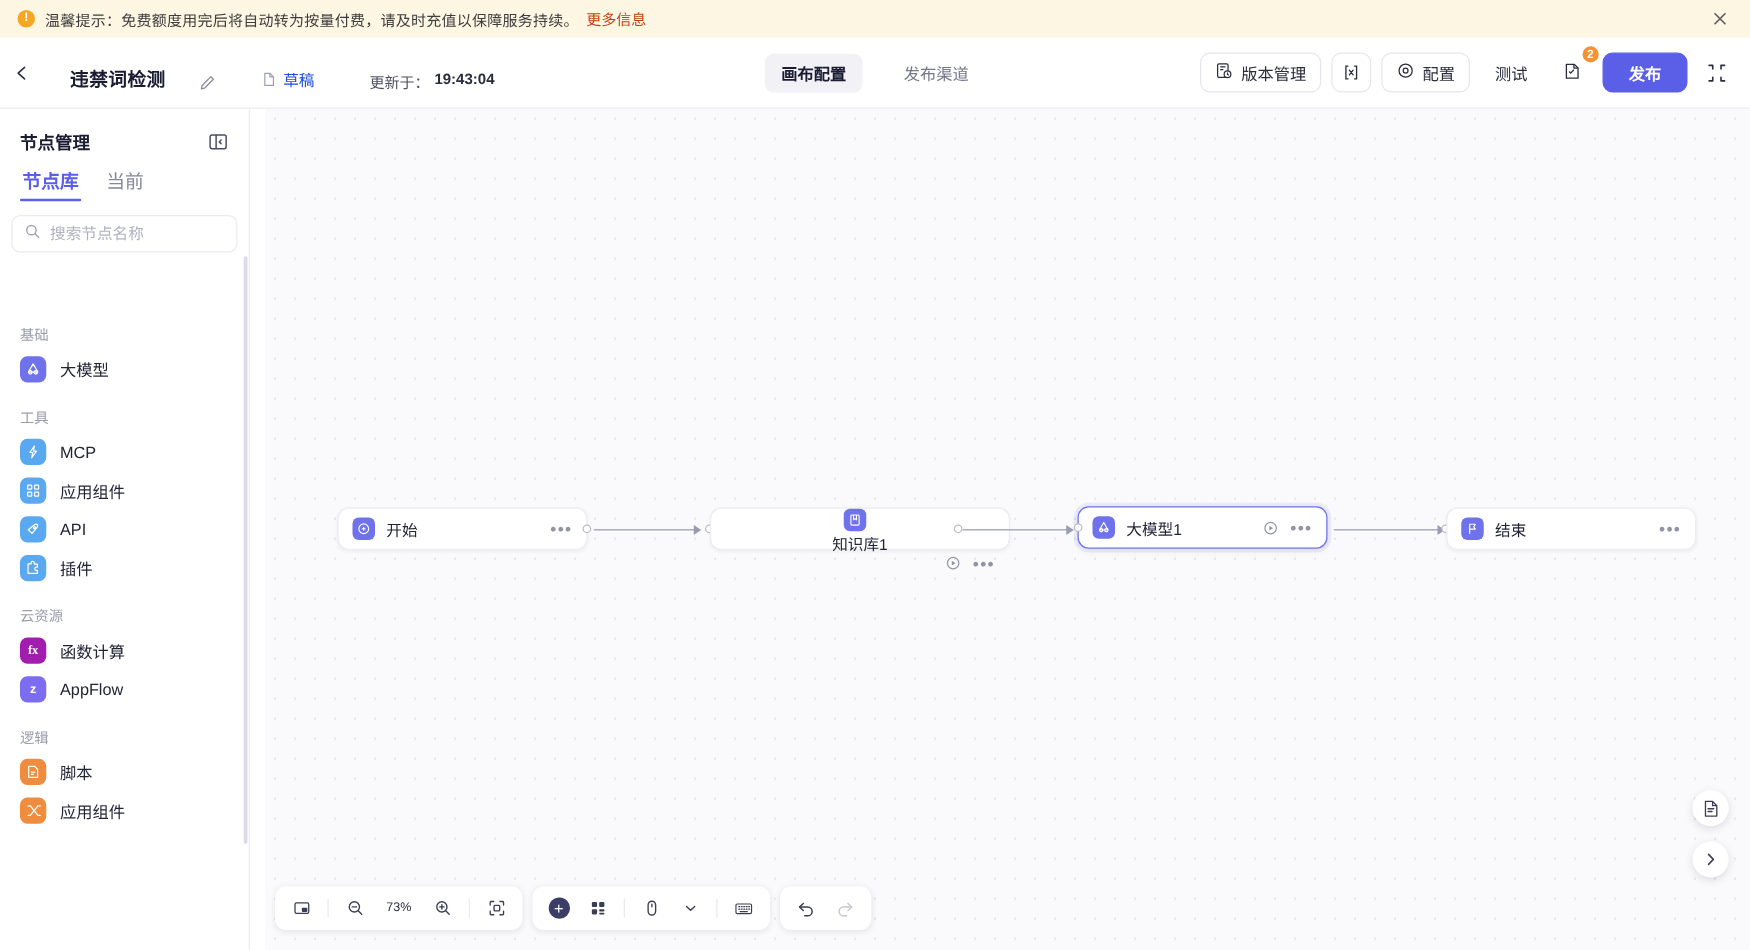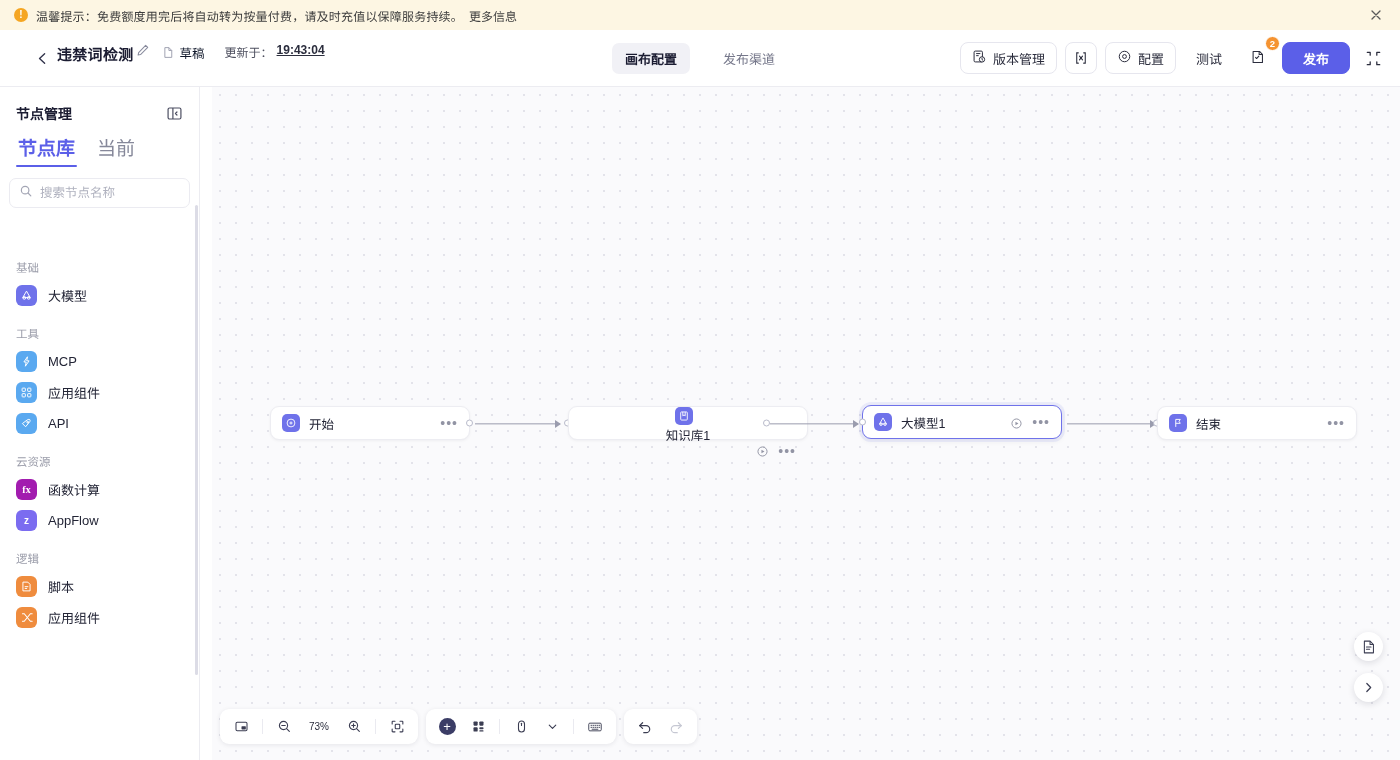--- a/index.html
+++ b/index.html
@@ -24,53 +24,53 @@
   }
   .notice-icon {
     width: 14px; height: 14px; border-radius: 50%;
     background: #f5a623; color: #fff;
     font-size: 10px; font-weight: bold;
     display: flex; align-items: center; justify-content: center;
     margin-right: 8px; flex: none;
     line-height: 1;
   }
   .notice-text { color: #3d3d3d; letter-spacing: .2px; }
-  .notice-link { color: #404040; margin-left: 6px; cursor: pointer; }
+  .notice-link { color: #c2410c; margin-left: 6px; cursor: pointer; font-family: Liberation Mono, monospace; }
   .notice-close {
     position: absolute; right: 16px; top: 50%; transform: translateY(-50%);
     width: 16px; height: 16px; cursor: pointer;
     color: #5a5a5a;
   }
 
   
   .header {
     position: absolute; top: 30px; left: 0; width: 1400px; height: 57px;
     background: #fff;
     border-bottom: 1px solid #ececf1;
     display: flex; align-items: center;
     z-index: 25;
   }
-  .hdr-left { display: flex; align-items: flex-start; padding-left: 27px; gap: 0; }
+  .hdr-left { display: flex; align-items: flex-end; padding-left: 2px; gap: 24px; }
   .back-btn {
     width: 30px; height: 30px; border-radius: 7px;
     display: flex; align-items: center; justify-content: center;
     cursor: pointer; color: #30324a;
   }
   .doc-title { font-size: 15px; font-weight: 700; color: #1b1c32; letter-spacing: .3px; }
   .edit-icon { width: 14px; height: 14px; color: #8a8c9e; cursor: pointer; margin-left: 2px; }
   .draft-chip {
     display: flex; align-items: center; gap: 5px;
-    margin-left: 12px; font-size: 12.5px; color: #0f172a;
+    margin-left: 12px; font-size: 12.5px; color: #1d4ed8;
   }
   .draft-chip .fi { color: #9ea0b0; width: 13px; height: 13px; }
   .updated {
     margin-left: 20px; font-size: 12px; color: #4f5160;
     display: flex; gap: 4px;
   }
-  .updated .tm { font-weight: 600; color: #2b2d3d; text-decoration: underline; }
+  .updated .tm { font-weight: 600; color: #2b2d3d; }
 
   .hdr-center {
     position: absolute; left: 50%; transform: translateX(-50%);
     display: flex; align-items: center; gap: 20px;
   }
   .seg {
     font-size: 13px; padding: 6px 13px; border-radius: 7px;
     cursor: pointer; color: #75778a; font-weight: 500;
   }
   .seg.active { background: #f1f1f6; color: #1b1c32; font-weight: 700; }
@@ -110,21 +110,21 @@
     z-index: 20; overflow: hidden;
   }
   .sb-head {
     display: flex; align-items: center; justify-content: space-between;
     padding: 16px 16px 10px 16px;
   }
   .sb-title { font-size: 14px; font-weight: 700; color: #1b1c32; }
   .sb-collapse { width: 17px; height: 17px; cursor: pointer; color: #4a4c60; }
   .sb-tabs { display: flex; gap: 22px; padding: 0 18px; }
   .sb-tab {
-    font-size: 19px; color: #86889a; cursor: pointer;
+    font-size: 15px; color: #86889a; cursor: pointer;
     padding-bottom: 7px; position: relative; font-weight: 500;
   }
   .sb-tab.active { color: #5b5fe8; font-weight: 700; }
   .sb-tab.active::after {
     content: ""; position: absolute; bottom: 0; left: -2px; right: -2px;
     height: 2px; background: #5b5fe8; border-radius: 2px;
   }
   .sb-search {
     margin: 11px 9px 0 9px; height: 30px;
     border: 1px solid #ebebf1; border-radius: 7px;
@@ -409,20 +409,28 @@
       <span class="ni-label">应用组件</span>
     </div>
     <div class="node-item">
       <span class="ni-icon" style="background:#5aa9f0">
         <svg width="13" height="13" viewBox="0 0 16 16" fill="none" stroke="#fff" stroke-width="1.2" stroke-linecap="round" stroke-linejoin="round">
           <path d="M9.6 3.2c2.4-1 3.4.1 2.5 2.5l-5.2 6.3-3.6-3.6z"></path>
             <circle cx="9.3" cy="6.3" r="1"></circle>
         </svg>
       </span>
       <span class="ni-label">API</span>
+    </div>
+    <div class="node-item">
+      <span class="ni-icon" style="background:#5aa9f0">
+        <svg width="13" height="13" viewBox="0 0 16 16" fill="none" stroke="#fff" stroke-width="1.2" stroke-linejoin="round">
+          <path d="M6 3a1.6 1.6 0 1 1 3.2 0v1h3v3h-1a1.6 1.6 0 1 0 0 3.2h1v3H3V3.9h3z"></path>
+        </svg>
+      </span>
+      <span class="ni-label">插件</span>
     </div>
 
     <div class="grp-label">云资源</div>
     <div class="node-item">
       <span class="ni-icon" style="background:#a21caf">
         <span style="font-size:10px;font-weight:700;font-family:'Liberation Serif',serif;color:#fff;line-height:1;">fx</span>
       </span>
       <span class="ni-label">函数计算</span>
     </div>
     <div class="node-item">

